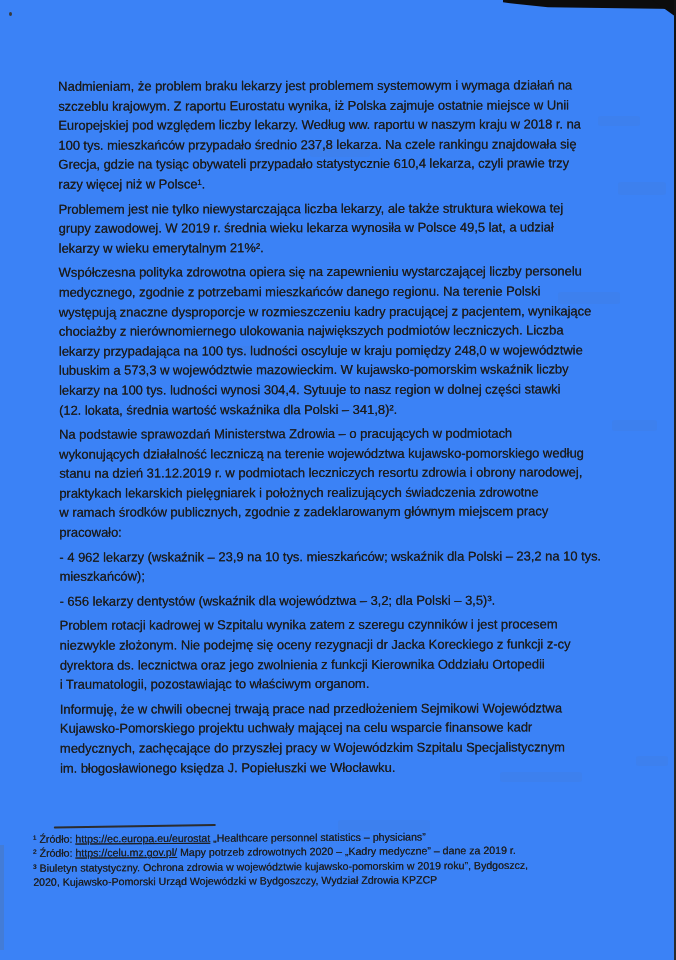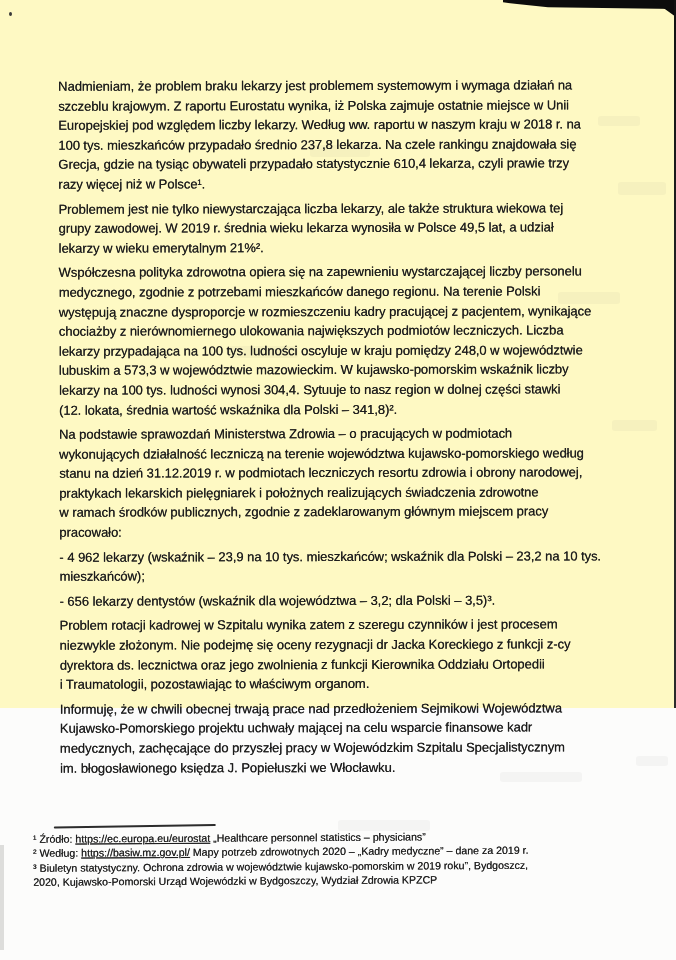--- a/index.html
+++ b/index.html
@@ -7,22 +7,22 @@
     padding: 0;
     width: 676px;
     height: 960px;
     background: #fcfcfb;
     overflow: hidden;
     font-family: "Liberation Sans", sans-serif;
   }
   .page {
     position: relative;
     width: 676px;
-    height: 708px;
-    background: #fef9c3;
+    height: 960px;
+    background: #3b82f6;
   }
   
   .artifact-topbar {
     position: absolute;
     top: 0; left: 503px;
     width: 173px; height: 9px;
     background: #0c0c0c;
     clip-path: polygon(0 0, 100% 0, 100% 100%, 45px 80%, 14px 45%, 0 25%);
   }
   .artifact-corner {
@@ -153,18 +153,18 @@
 i Traumatologii, pozostawiając to właściwym organom.</p>
     <p class="par">Informuję, że w chwili obecnej trwają prace nad przedłożeniem Sejmikowi Województwa
 Kujawsko-Pomorskiego projektu uchwały mającej na celu wsparcie finansowe kadr
 medycznych, zachęcające do przyszłej pracy w Wojewódzkim Szpitalu Specjalistycznym
 im. błogosławionego księdza J. Popiełuszki we Włocławku.</p>
   </main>
 
   <footer class="footnotes">
     <div class="fn-rule"></div>
     <p class="fn"><span>¹ Źródło: </span><span class="fn-link">https://ec.europa.eu/eurostat</span><span> „Healthcare personnel statistics – physicians”</span></p>
-    <p class="fn"><span>² Według: </span><span class="fn-link">https://basiw.mz.gov.pl/</span><span> Mapy potrzeb zdrowotnych 2020 – „Kadry medyczne” – dane za 2019 r.</span></p>
+    <p class="fn"><span>² Źródło: </span><span class="fn-link">https://celu.mz.gov.pl/</span><span> Mapy potrzeb zdrowotnych 2020 – „Kadry medyczne” – dane za 2019 r.</span></p>
     <p class="fn">³ Biuletyn statystyczny. Ochrona zdrowia w województwie kujawsko-pomorskim w 2019 roku”, Bydgoszcz,
 2020, Kujawsko-Pomorski Urząd Wojewódzki w Bydgoszczy, Wydział Zdrowia KPZCP</p>
   </footer>
 
 </div>
 
 </body></html>

